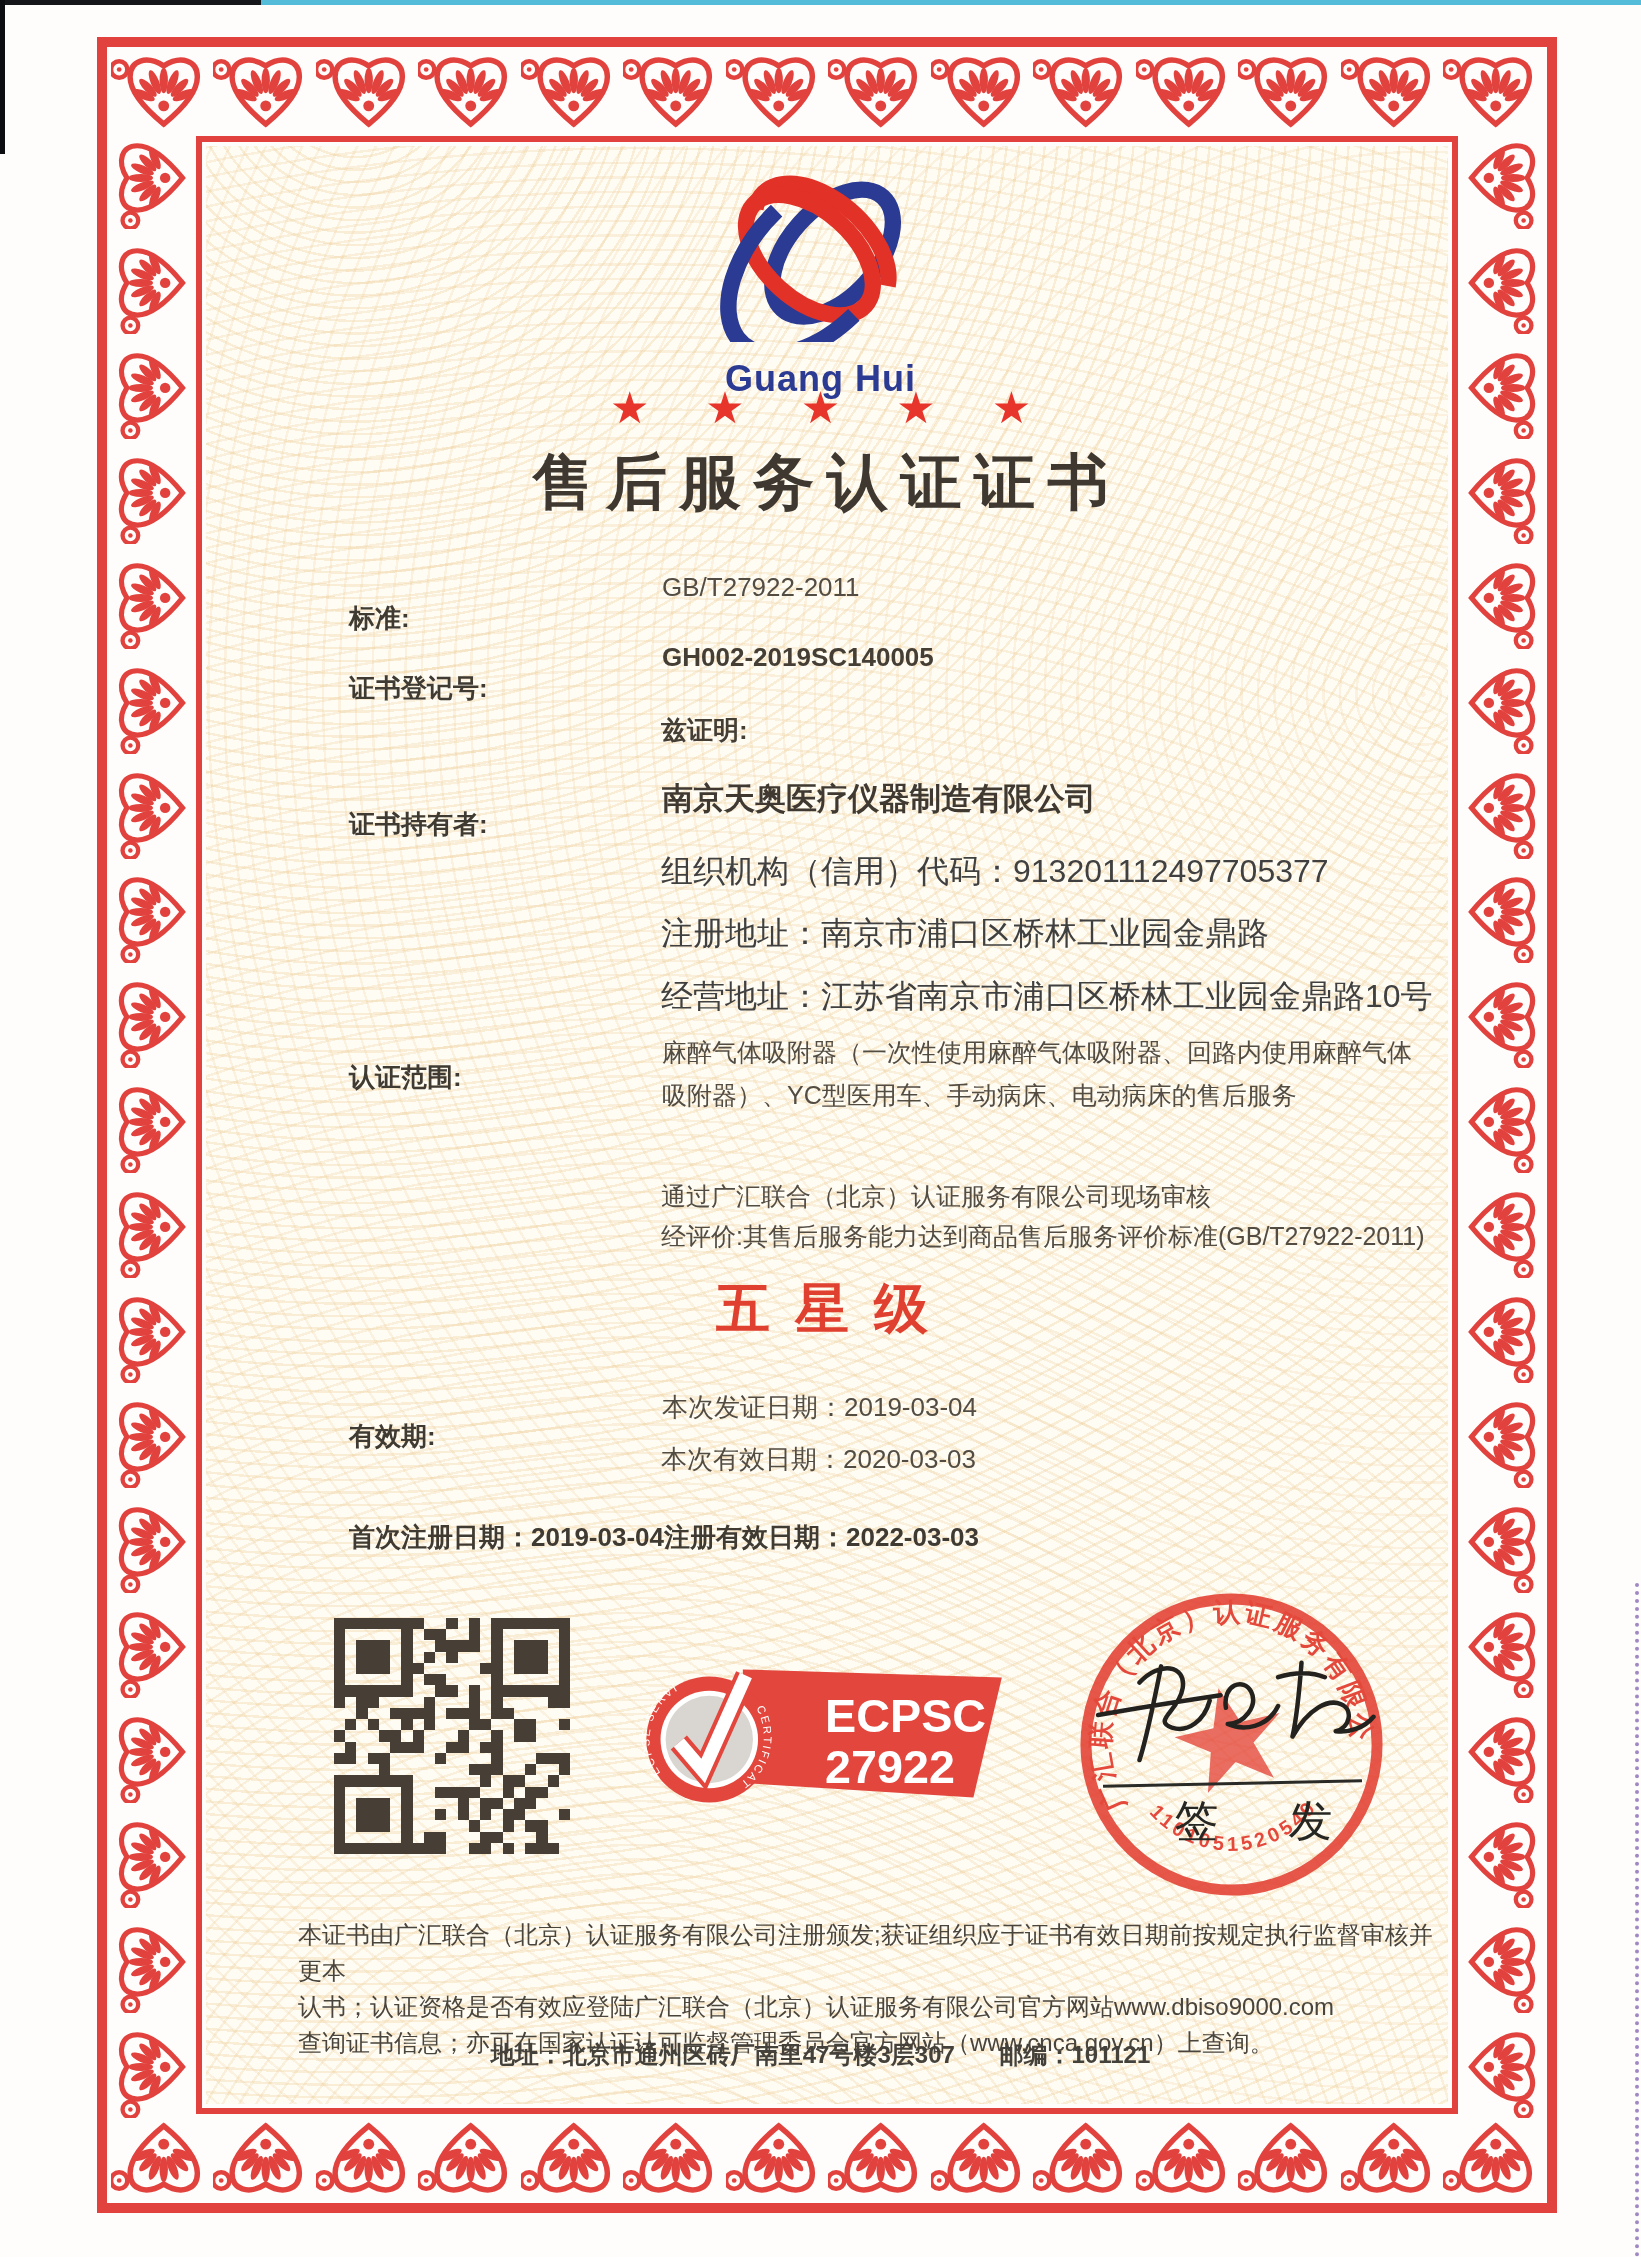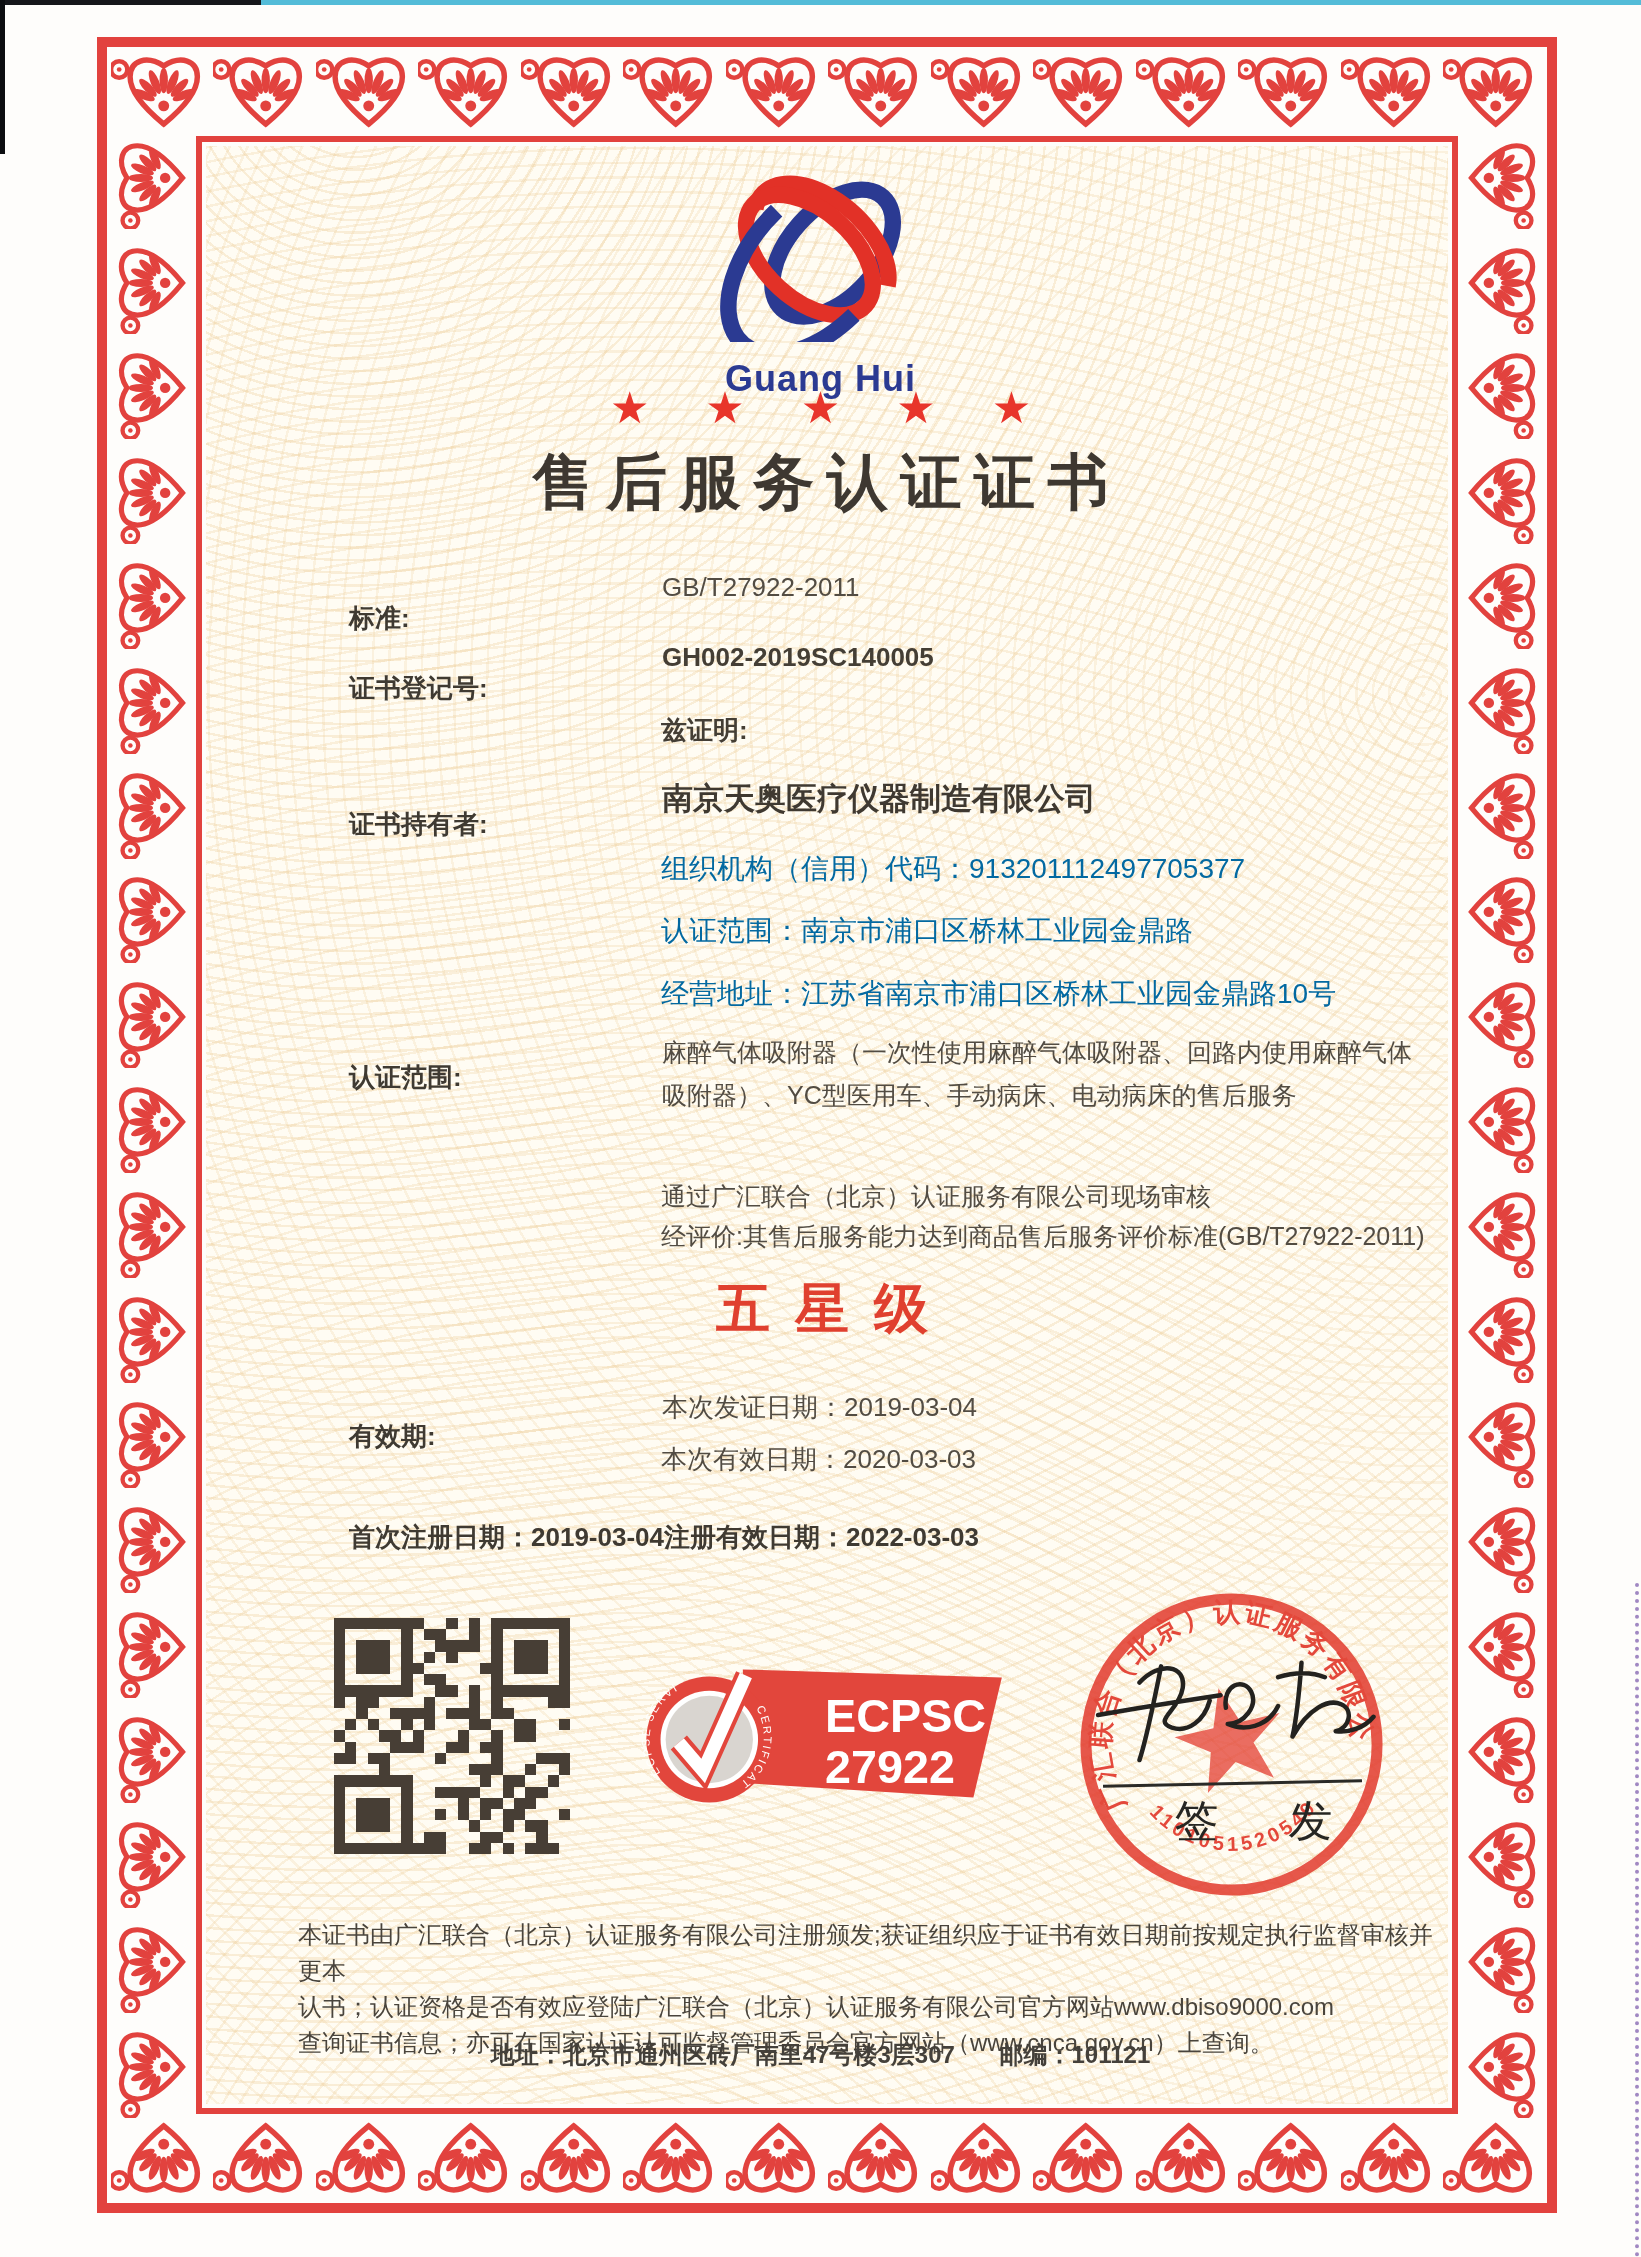--- a/index.html
+++ b/index.html
@@ -43,21 +43,21 @@
   .stars { left:192px; top:382px; width:1257px; text-align:center; font-size:44px; color:#e8352b;
            letter-spacing:56px; text-indent:56px; }
   .cert-title { left:192px; top:442px; width:1257px; text-align:center; font-size:61px; font-weight:bold;
                 color:#3e3831; letter-spacing:12.6px; text-indent:12.6px; }
 
   .row { left:349px; width:1081px; display:flex; }
   .row .label { width:313px; flex:0 0 auto; }
   .indent { left:661px; }
   .bold27 { font-weight:bold; font-size:26px; color:#443e35; }
   .holder-name { font-size:31px; font-weight:bold; color:#3f3931; }
-  .sub26 { font-size:28px; color:#0369a1; }
+  .sub26 { font-size:32px; color:#404040; }
   .scope-text { font-size:25px; color:#524c43; width:772px; line-height:43px; }
   .audit { font-size:25px; color:#524c43; line-height:40px; width:782px; }
   .rating { left:716px; top:1273px; font-size:54px; font-weight:600; color:#e0402f; letter-spacing:25px; }
 
   .registry { left:349px; top:1520px; width:1081px; display:flex; font-weight:bold; font-size:26px; color:#3f3a32; }
   .registry .right { }
 
   .qr { left:334px; top:1618px; width:236px; height:236px; display:grid;
         grid-template-columns:repeat(21,1fr); grid-template-rows:repeat(21,1fr); }
   .qr div.on { background:#473e35; }
@@ -1245,21 +1245,21 @@
   </div>
 
   <div class="abs indent bold27" style="top:713px">兹证明:</div>
 
   <div class="abs row" style="top:778px">
     <span class="label">证书持有者:</span>
     <span class="holder-name">南京天奥医疗仪器制造有限公司</span>
   </div>
 
   <div class="abs indent sub26" style="top:850px">组织机构（信用）代码：913201112497705377</div>
-  <div class="abs indent sub26" style="top:912px">认证范围：南京市浦口区桥林工业园金鼎路</div>
+  <div class="abs indent sub26" style="top:912px">注册地址：南京市浦口区桥林工业园金鼎路</div>
   <div class="abs indent sub26" style="top:975px">经营地址：江苏省南京市浦口区桥林工业园金鼎路10号</div>
 
   <div class="abs row" style="top:1031px">
     <span class="label">认证范围:</span>
     <span class="scope-text">麻醉气体吸附器（一次性使用麻醉气体吸附器、回路内使用麻醉气体吸附器）、YC型医用车、手动病床、电动病床的售后服务</span>
   </div>
 
   <div class="abs indent audit" style="top:1176px">
     <div>通过广汇联合（北京）认证服务有限公司现场审核</div>
     <div>经评价:其售后服务能力达到商品售后服务评价标准(GB/T27922-2011)</div>

